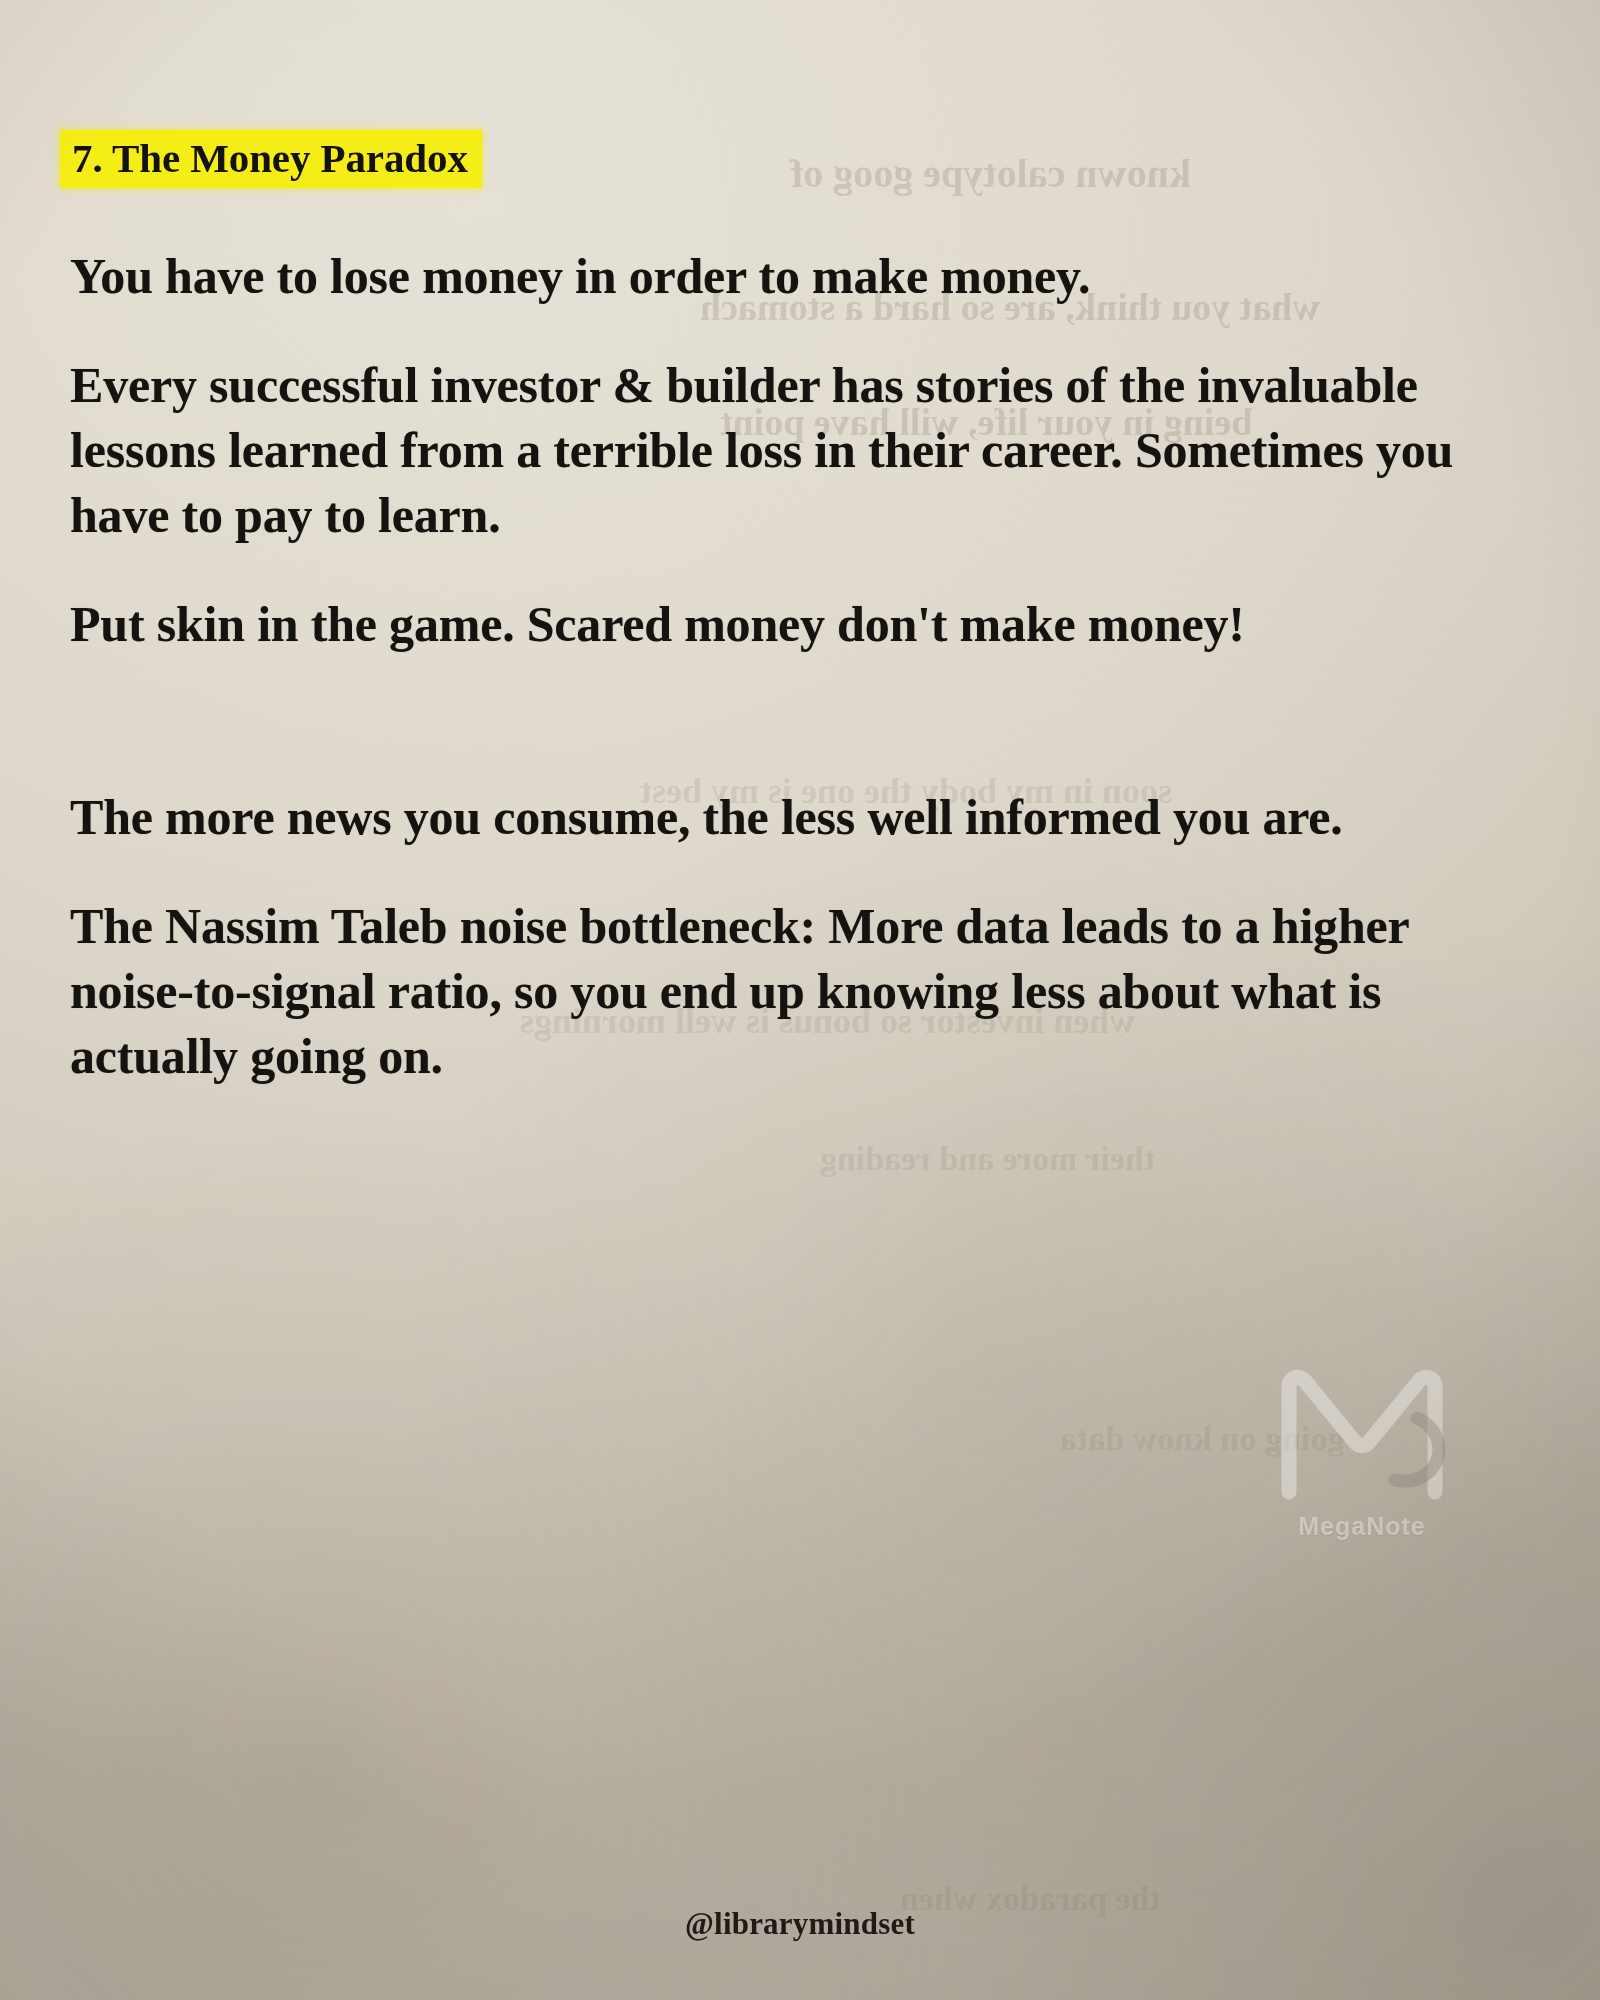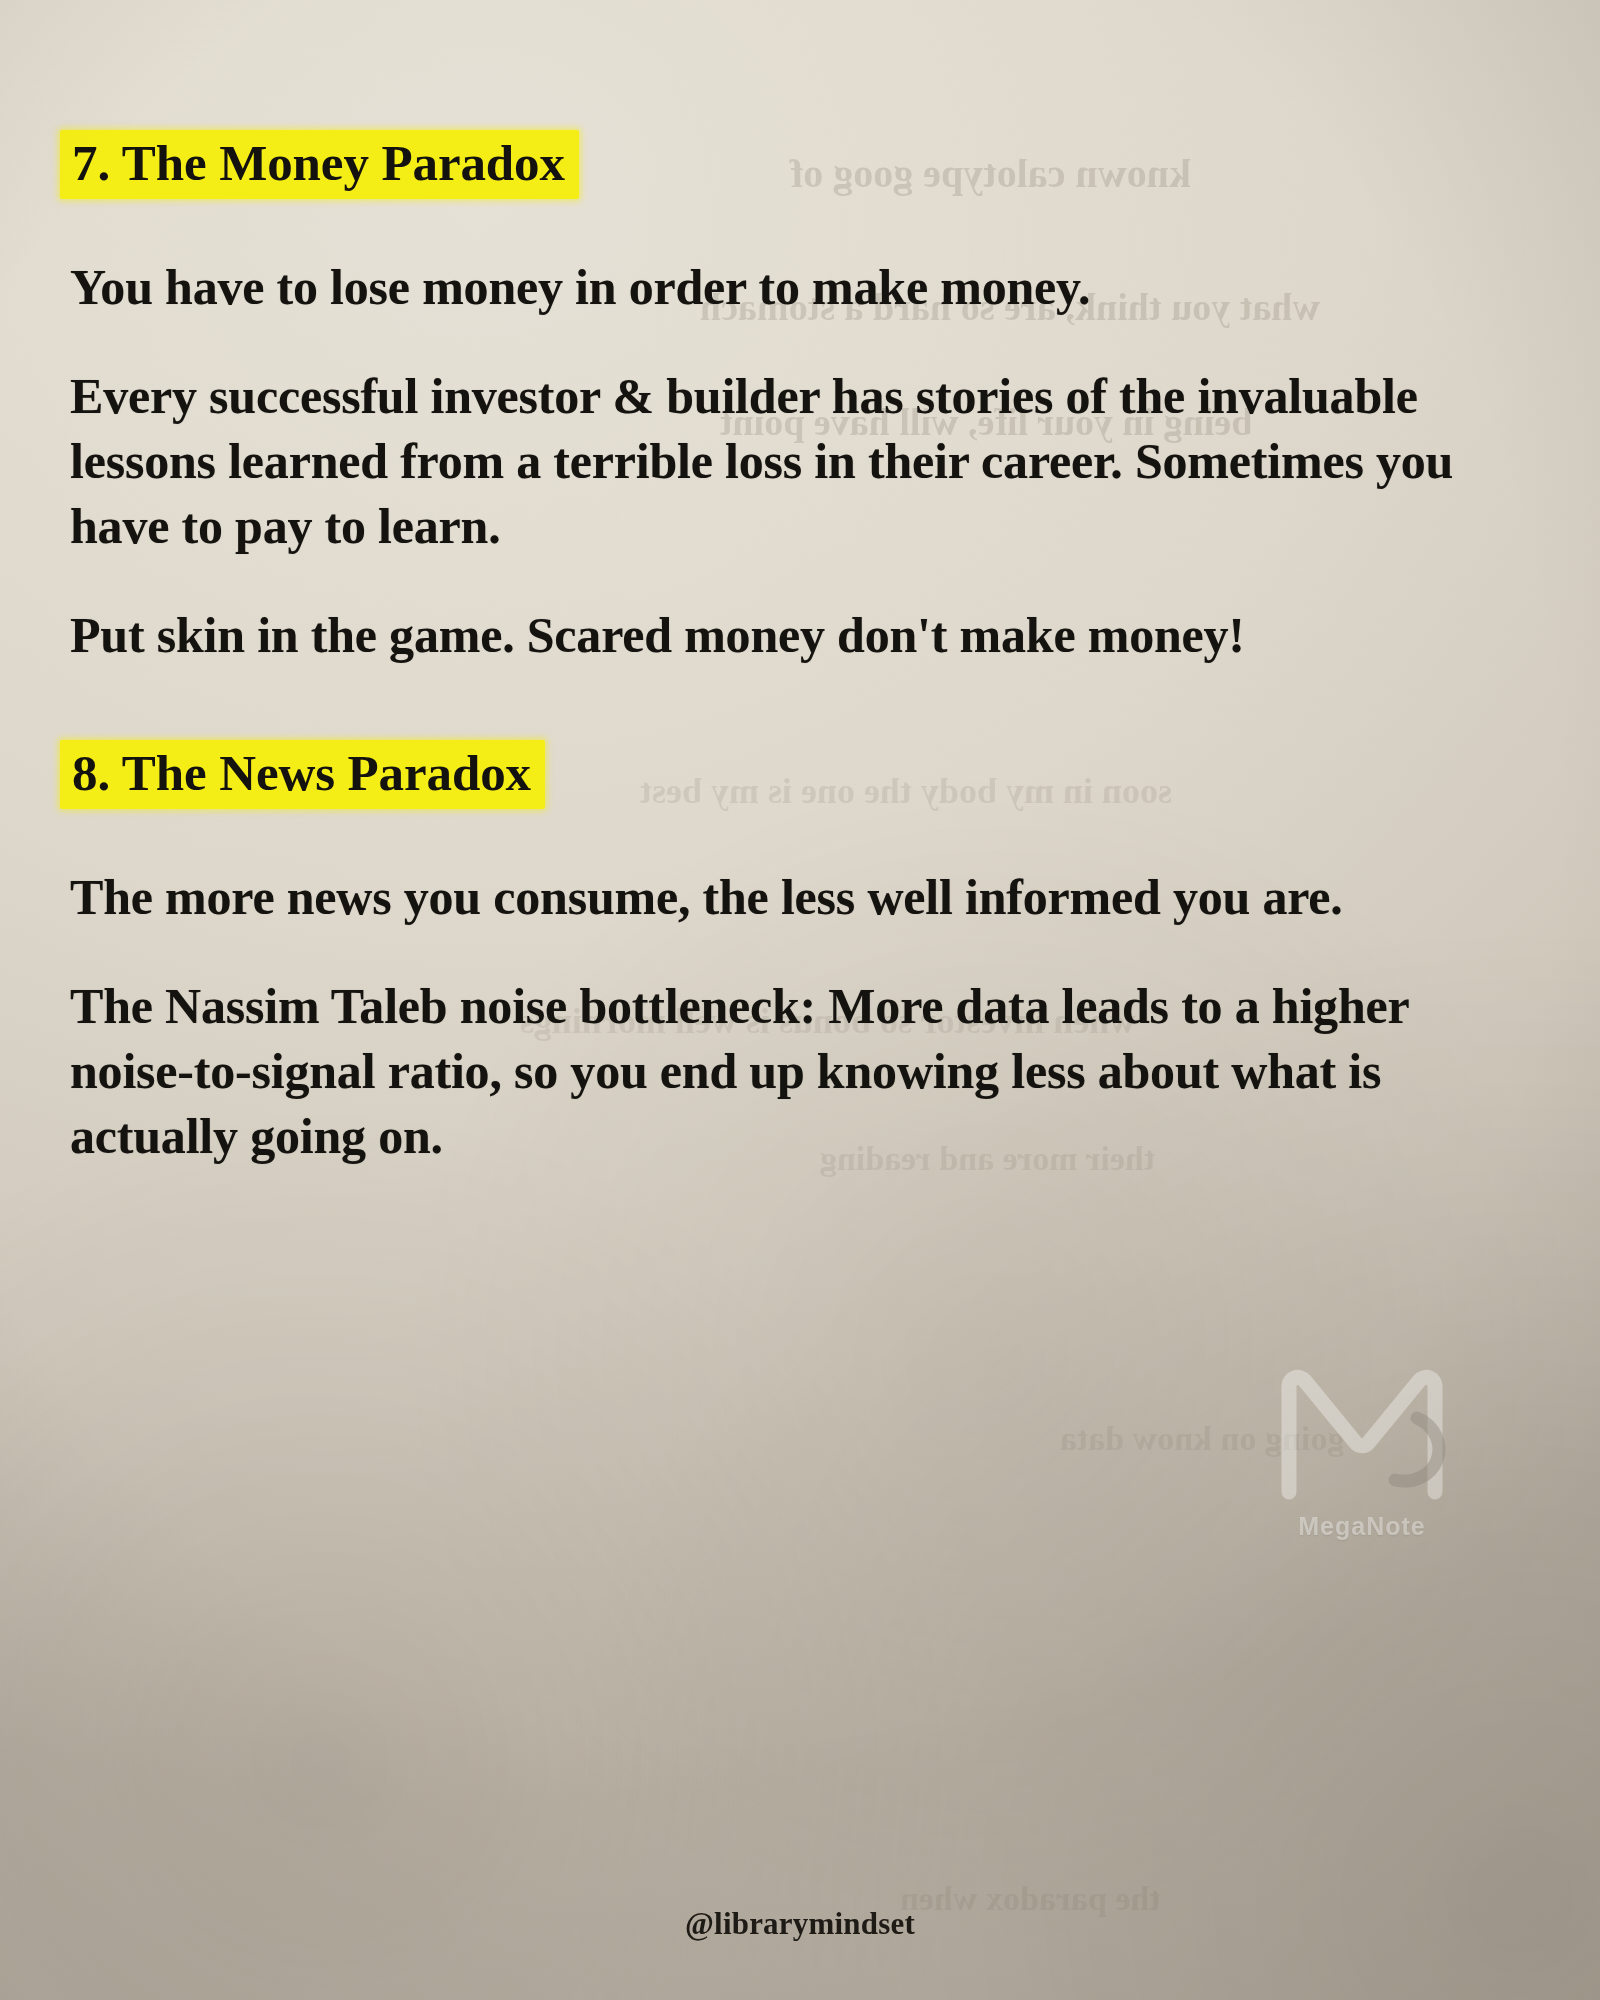--- a/index.html
+++ b/index.html
@@ -67,21 +67,21 @@
   .bleed.l8 { top: 1880px; left: 900px; font-size: 34px; opacity: 0.12; }
 
   .content {
     position: relative;
     padding: 130px 60px 0 70px;
   }
 
   .heading {
     display: inline-block;
     font-family: "Liberation Serif", serif;
-    font-size: 51px;
+    font-size: 41px;
     font-weight: 700;
     color: #14120e;
     letter-spacing: -0.1px;
     line-height: 1.08;
     position: relative;
     padding: 6px 14px 8px 12px;
     margin: 0 0 0 -10px;
   }
   .heading .hl {
     position: absolute;
@@ -183,24 +183,20 @@
 
     <div class="gap-sm"></div>
     <p class="para">Every successful investor &amp; builder has stories of the invaluable lessons learned from a terrible loss in their career. Sometimes you have to pay to learn.</p>
 
     <div class="gap-sm"></div>
     <p class="para">Put skin in the game. Scared money don't make money!</p>
 
     <div class="gap-lg"></div>
 
     
-    <div class="heading">
-      <span class="hl"></span>
-      <span class="htxt">8. The News Paradox</span>
-    </div>
 
     <div class="gap-md"></div>
     <p class="para">The more news you consume, the less well informed you are.</p>
 
     <div class="gap-sm"></div>
     <p class="para">The Nassim Taleb noise bottleneck: More data leads to a higher noise-to-signal ratio, so you end up knowing less about what is actually going on.</p>
 
   </div>
 
   <div class="watermark">

